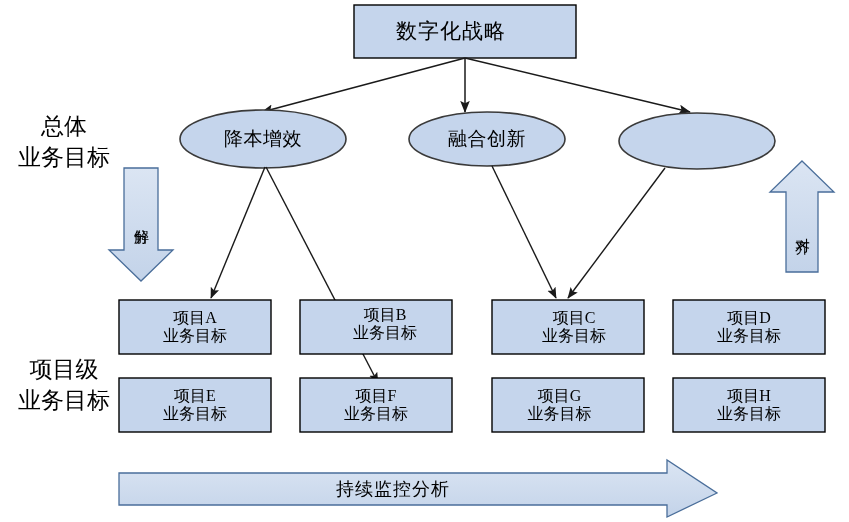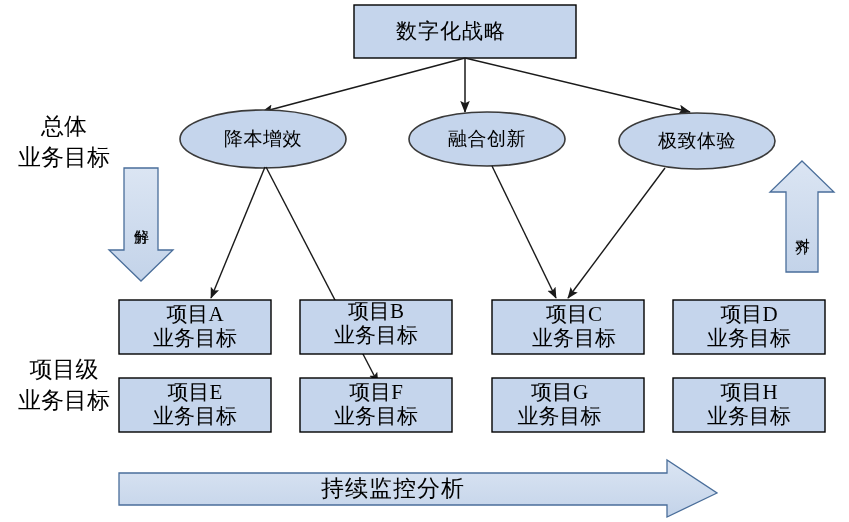--- a/index.html
+++ b/index.html
@@ -37,35 +37,35 @@
   }
   .strategy-title {
     font-size: 21px;
     letter-spacing: 1px;
   }
   .goal-title {
     font-size: 19px;
     letter-spacing: 0.5px;
   }
   .proj-title {
-    font-size: 21px;
+    font-size: 16px;
   }
   .side-label {
     font-size: 23px;
     line-height: 1.35;
     flex-direction: column;
   }
   .vert-label {
     font-size: 15px;
     writing-mode: vertical-rl;
     text-orientation: upright;
     letter-spacing: 1px;
   }
   .bottom-label {
-    font-size: 23px;
+    font-size: 18px;
     letter-spacing: 1px;
     font-family: Liberation Serif, serif;
   }
 </style>
 </head>
 <body>
 
 <div id="canvas">
 
   <svg class="layer" viewBox="0 0 849 522">
@@ -120,25 +120,24 @@
   <div class="node-text side-label" style="left:8px; top:112px; width:112px; height:60px;">总体
 业务目标</div>
 
   <div class="node-text side-label" style="left:8px; top:354px; width:112px; height:62px;">项目级
 业务目标</div>
 
   <div class="node-text goal-title" style="left:180px; top:112px; width:166px; height:54px;">降本增效</div>
 
   <div class="node-text goal-title" style="left:409px; top:113px; width:156px; height:52px;">融合创新</div>
 
-  <div class="node-text goal-title" style="left:619px; top:115px; width:156px; height:52px;">极致体验</div>
 
   <div class="node-text proj-title" style="left:119px; top:300px; width:152px; height:54px;">项目A
 业务目标</div>
-  <div class="node-text proj-title" style="left:300px; top:300px; width:152px; height:48px;">项目B
+  <div class="node-text proj-title" style="left:300px; top:300px; width:152px; height:48px;padding-left:9px;">项目B
 业务目标</div>
   <div class="node-text proj-title" style="left:492px; top:300px; width:164px; height:54px;">项目C
 业务目标</div>
   <div class="node-text proj-title" style="left:673px; top:300px; width:152px; height:53px;">项目D
 业务目标</div>
 
   <div class="node-text proj-title" style="left:119px; top:378px; width:152px; height:54px;">项目E
 业务目标</div>
   <div class="node-text proj-title" style="left:300px; top:378px; width:152px; height:54px;">项目F
 业务目标</div>

